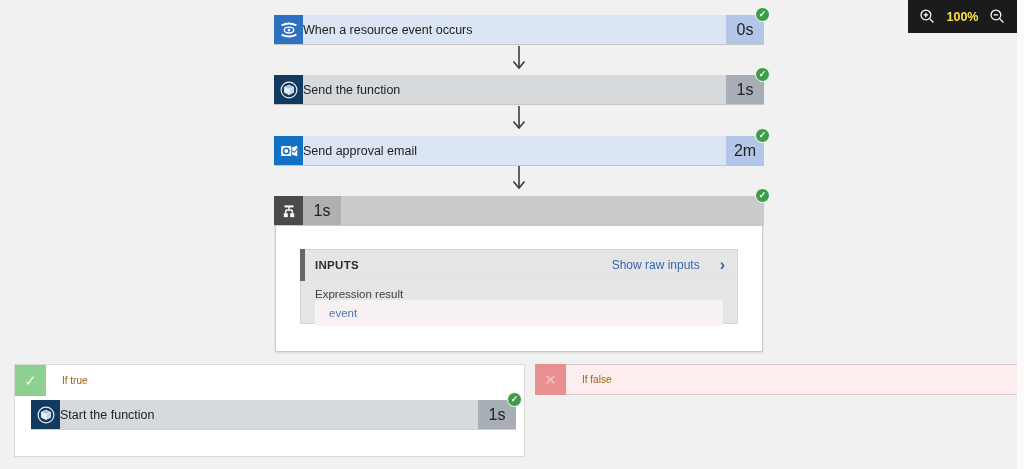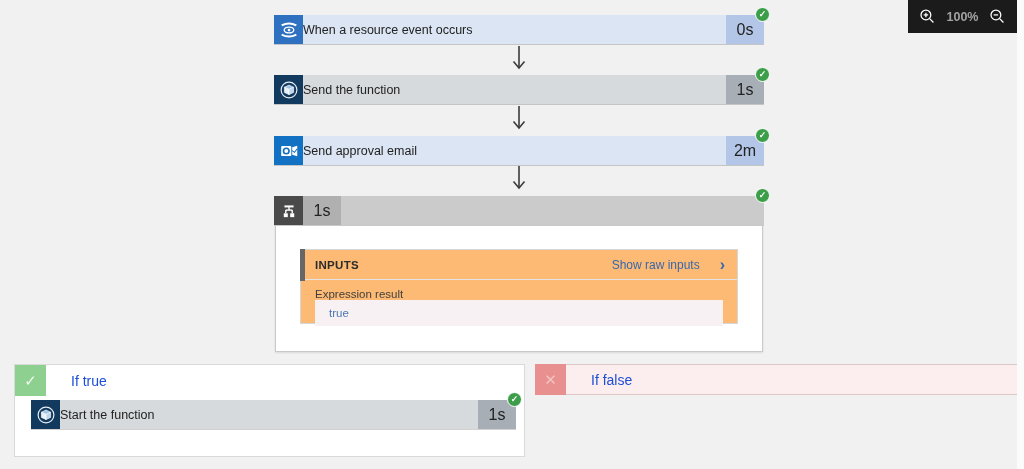--- a/index.html
+++ b/index.html
@@ -4,21 +4,21 @@
 <style>
   * { margin:0; padding:0; box-sizing:border-box; }
   html,body { width:1024px; height:469px; }
   body { font-family:"Liberation Sans", sans-serif; background:#f1f1f2; overflow:hidden; }
   .canvas { position:relative; width:1024px; height:469px; background:#f1f1f2; }
 
   
   .zoom-toolbar { position:absolute; left:908px; top:0; width:109px; height:33px; background:#1b1b1b;
     display:flex; align-items:center; justify-content:space-between; padding:0 10px; }
   .zoom-btn { width:18px; height:18px; display:flex; align-items:center; justify-content:center; cursor:pointer; }
-  .zoom-level { color:#a3a3a3; font-size:12.5px; font-weight:bold; }
+  .zoom-level { color:#fde047; font-size:12.5px; font-weight:bold; }
   .right-gutter { position:absolute; left:1017px; top:0; width:7px; height:469px; background:#fbfbfb; }
 
   
   .step-row { position:absolute; left:274px; width:490px; height:29px; display:flex; align-items:stretch;
     box-shadow:0 1px 0 rgba(0,0,0,0.18); cursor:pointer; }
   .theme-blue   { background:#dbe5f3; }
   .theme-blue .step-badge   { background:#b3c6e7; }
   .theme-gray   { background:#d7dadd; }
   .theme-gray .step-badge   { background:#a7aeb5; }
   .theme-neutral{ background:#cbcbcb; }
@@ -37,40 +37,40 @@
     font-weight:bold; }
 
   
   .flow-arrow { position:absolute; left:511px; width:16px; height:28px; }
   .a1 { top:46px; } .a2 { top:106px; } .a3 { top:166px; }
 
   
   .details-panel { position:absolute; left:275px; top:225px; width:488px; height:127px; background:#fff;
     border:1px solid #c9c9c9; box-shadow:0 1px 2px rgba(0,0,0,0.10); }
   .inputs-card { position:absolute; left:24px; top:23px; width:438px; height:75px; border:1px solid #d6d6d6;
-    background:#fdba74; }
+    background:#e5e5e5; }
   .inputs-header { position:relative; height:30px; display:flex; align-items:center; justify-content:space-between;
     padding:0 12px 0 14px; border-bottom:1px solid #e3e3e3; }
   .inputs-accent { position:absolute; left:-1px; top:-1px; width:5px; height:32px; background:#666; }
   .inputs-title { font-size:11.5px; font-weight:bold; color:#2b2b2b; letter-spacing:.3px; }
   .raw-link { display:flex; align-items:center; gap:20px; color:#3767ac; font-size:12px; cursor:pointer; }
   .raw-link .chev { font-size:16px; line-height:12px; font-weight:bold; }
   .inputs-body { padding:8px 14px 0 14px; }
   .field-label { font-size:11.5px; color:#3f3f3f; margin-bottom:0; }
   .field-value-row { background:#f8f1f3; padding:7px 14px; font-size:11.5px; color:#4a77b5; }
 
   
   .branch-true-card { position:absolute; left:14px; top:364px; width:511px; height:93px; background:#fff;
     border:1px solid #d9d9d9; }
   .branch-header { display:flex; align-items:center; height:31px; cursor:pointer; }
   .branch-chip { width:31px; height:31px; flex:0 0 31px; display:flex; align-items:center; justify-content:center;
     font-size:15px; }
   .chip-true  { background:#8ed08f; color:rgba(255,255,255,0.9); }
   .chip-false { background:#e89090; color:#f5c2c2; }
-  .branch-label { padding-left:25px; font-size:14px; color:#1d4ed8; }
+  .branch-label { padding-left:16px; font-size:10px; color:#a16207; }
   .branch-step { left:16px; top:35px; width:485px; }
   .branch-false-bar { position:absolute; left:535px; top:364px; width:482px; height:31px; background:#fcedee;
     border-top:1px solid #ddc8c8; border-bottom:1px solid #ddc8c8; display:flex; align-items:center; cursor:pointer; }
 </style>
 </head>
 <body>
 
 <div class="canvas">
 
   <div class="step-row theme-blue s1">
@@ -150,21 +150,21 @@
       <div class="inputs-header">
         <span class="inputs-accent"></span>
         <span class="inputs-title">INPUTS</span>
         <span class="raw-link">
           <span>Show raw inputs</span>
           <span class="chev">›</span>
         </span>
       </div>
       <div class="inputs-body">
         <div class="field-label">Expression result</div>
-        <div class="field-value-row">true</div>
+        <div class="field-value-row">event</div>
       </div>
     </div>
   </div>
 
   <div class="branch-true-card">
     <div class="branch-header">
       <span class="branch-chip chip-true">✓</span>
       <span class="branch-label">If true</span>
     </div>
     <div class="step-row theme-gray branch-step">

